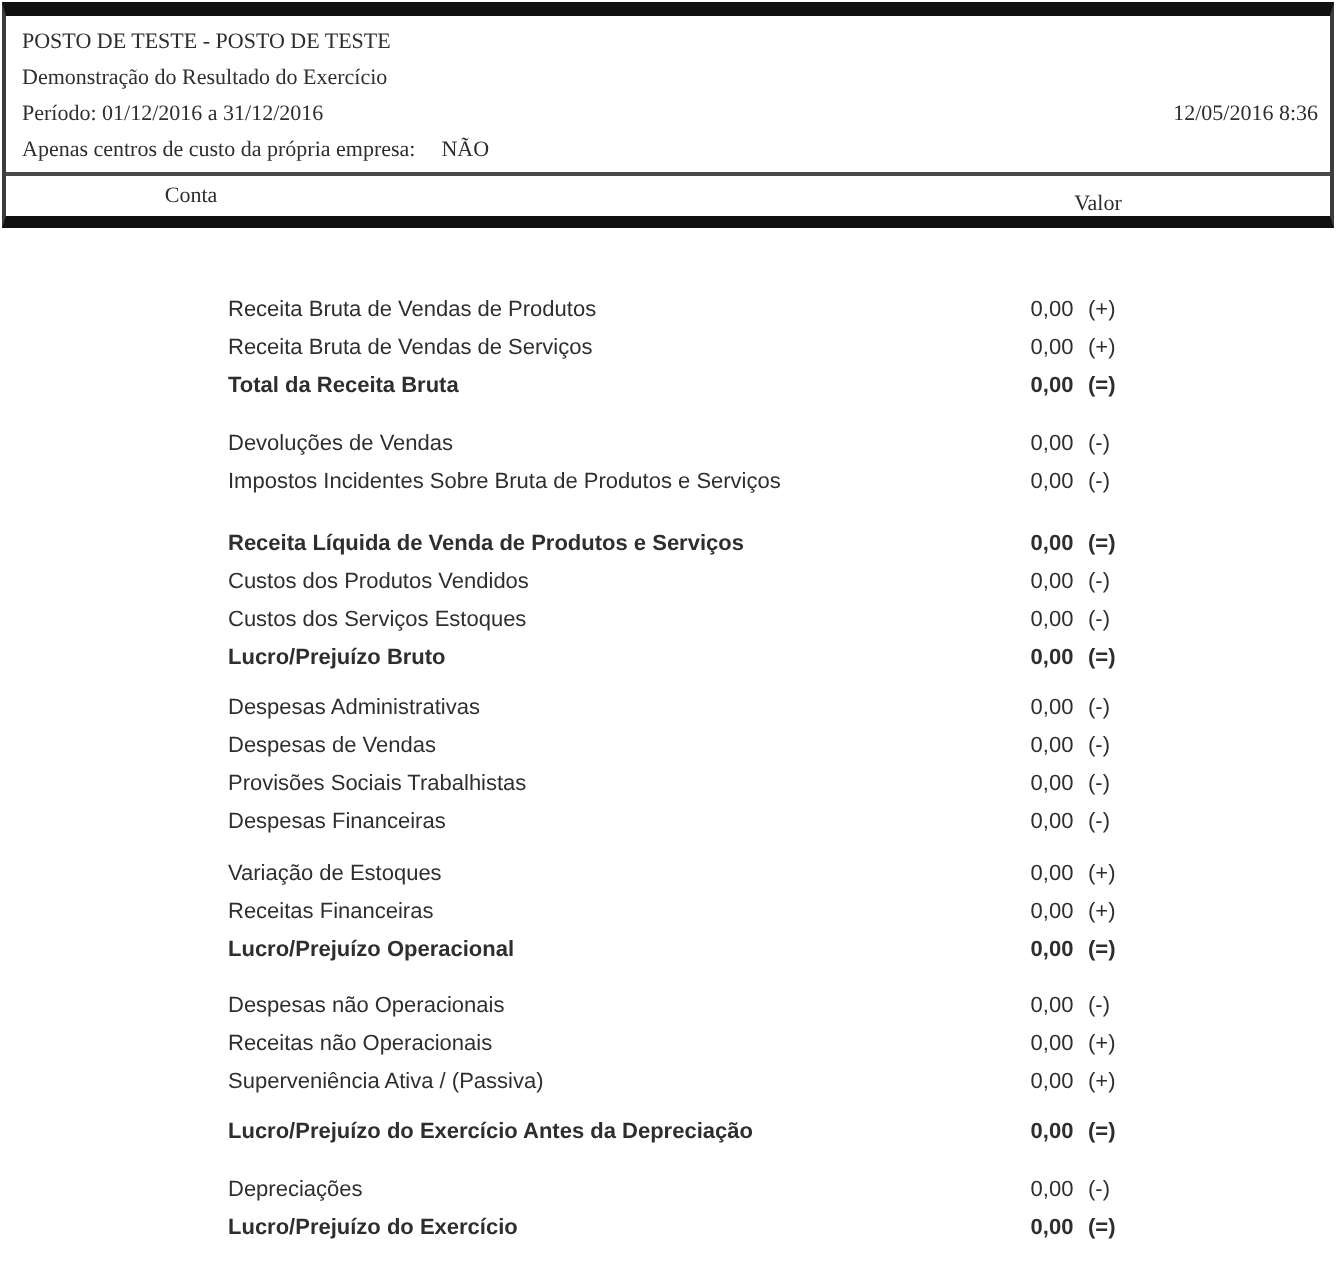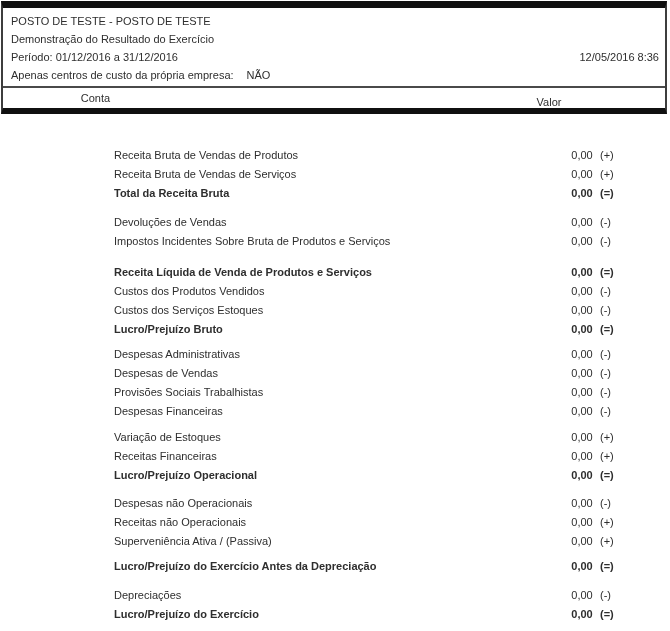--- a/index.html
+++ b/index.html
@@ -12,20 +12,21 @@
   .page { position: relative; width: 670px; height: 631px; background: #fff; overflow: hidden; }
 
   
   .report-frame {
     position: absolute; left: 1px; top: 1px; width: 662px;
     border-top: 7px solid #101010;
     border-bottom: 6px solid #101010;
     border-left: 2px solid #3d3d3d;
     border-right: 2px solid #3d3d3d;
     background: #fff;
+    font-family: Liberation Serif, serif;
   }
   .header-info { padding: 4px 6px 2px 8px; border-bottom: 2px solid #4a4a4a; height: 72px; }
   .h-line { font-size: 11px; line-height: 18px; white-space: nowrap; }
   .h-flex { display: flex; justify-content: space-between; }
   .filter-value { margin-left: 13px; }
 
   .col-head { position: relative; height: 20px; font-size: 11px; }
   .col-conta { position: absolute; left: 0; top: 0; width: 185px; text-align: center; line-height: 20px; }
   .col-valor { position: absolute; left: 508px; top: 4px; width: 76px; text-align: center; line-height: 20px; }
 
@@ -36,21 +37,21 @@
   .g1 { margin-top: 10px; }
   .g2 { margin-top: 12px; }
   .g3 { margin-top: 6px; }
   .g4 { margin-top: 7px; }
   .g5 { margin-top: 9px; }
   .g6 { margin-top: 6px; }
   .g7 { margin-top: 10px; }
   .row {
     display: flex; align-items: center;
     height: 19px; font-size: 11px;
-    padding-left: 114px; padding-right: 48px;
+    padding-left: 114px; padding-right: 104px;
     white-space: nowrap;
   }
   .acct { flex: 1; overflow: hidden; }
   .val  { width: 26px; text-align: center; }
   .op   { width: 22px; margin-left: 5px; text-align: left; }
   .total { font-weight: bold; }
 </style>
 </head>
 <body>
 

